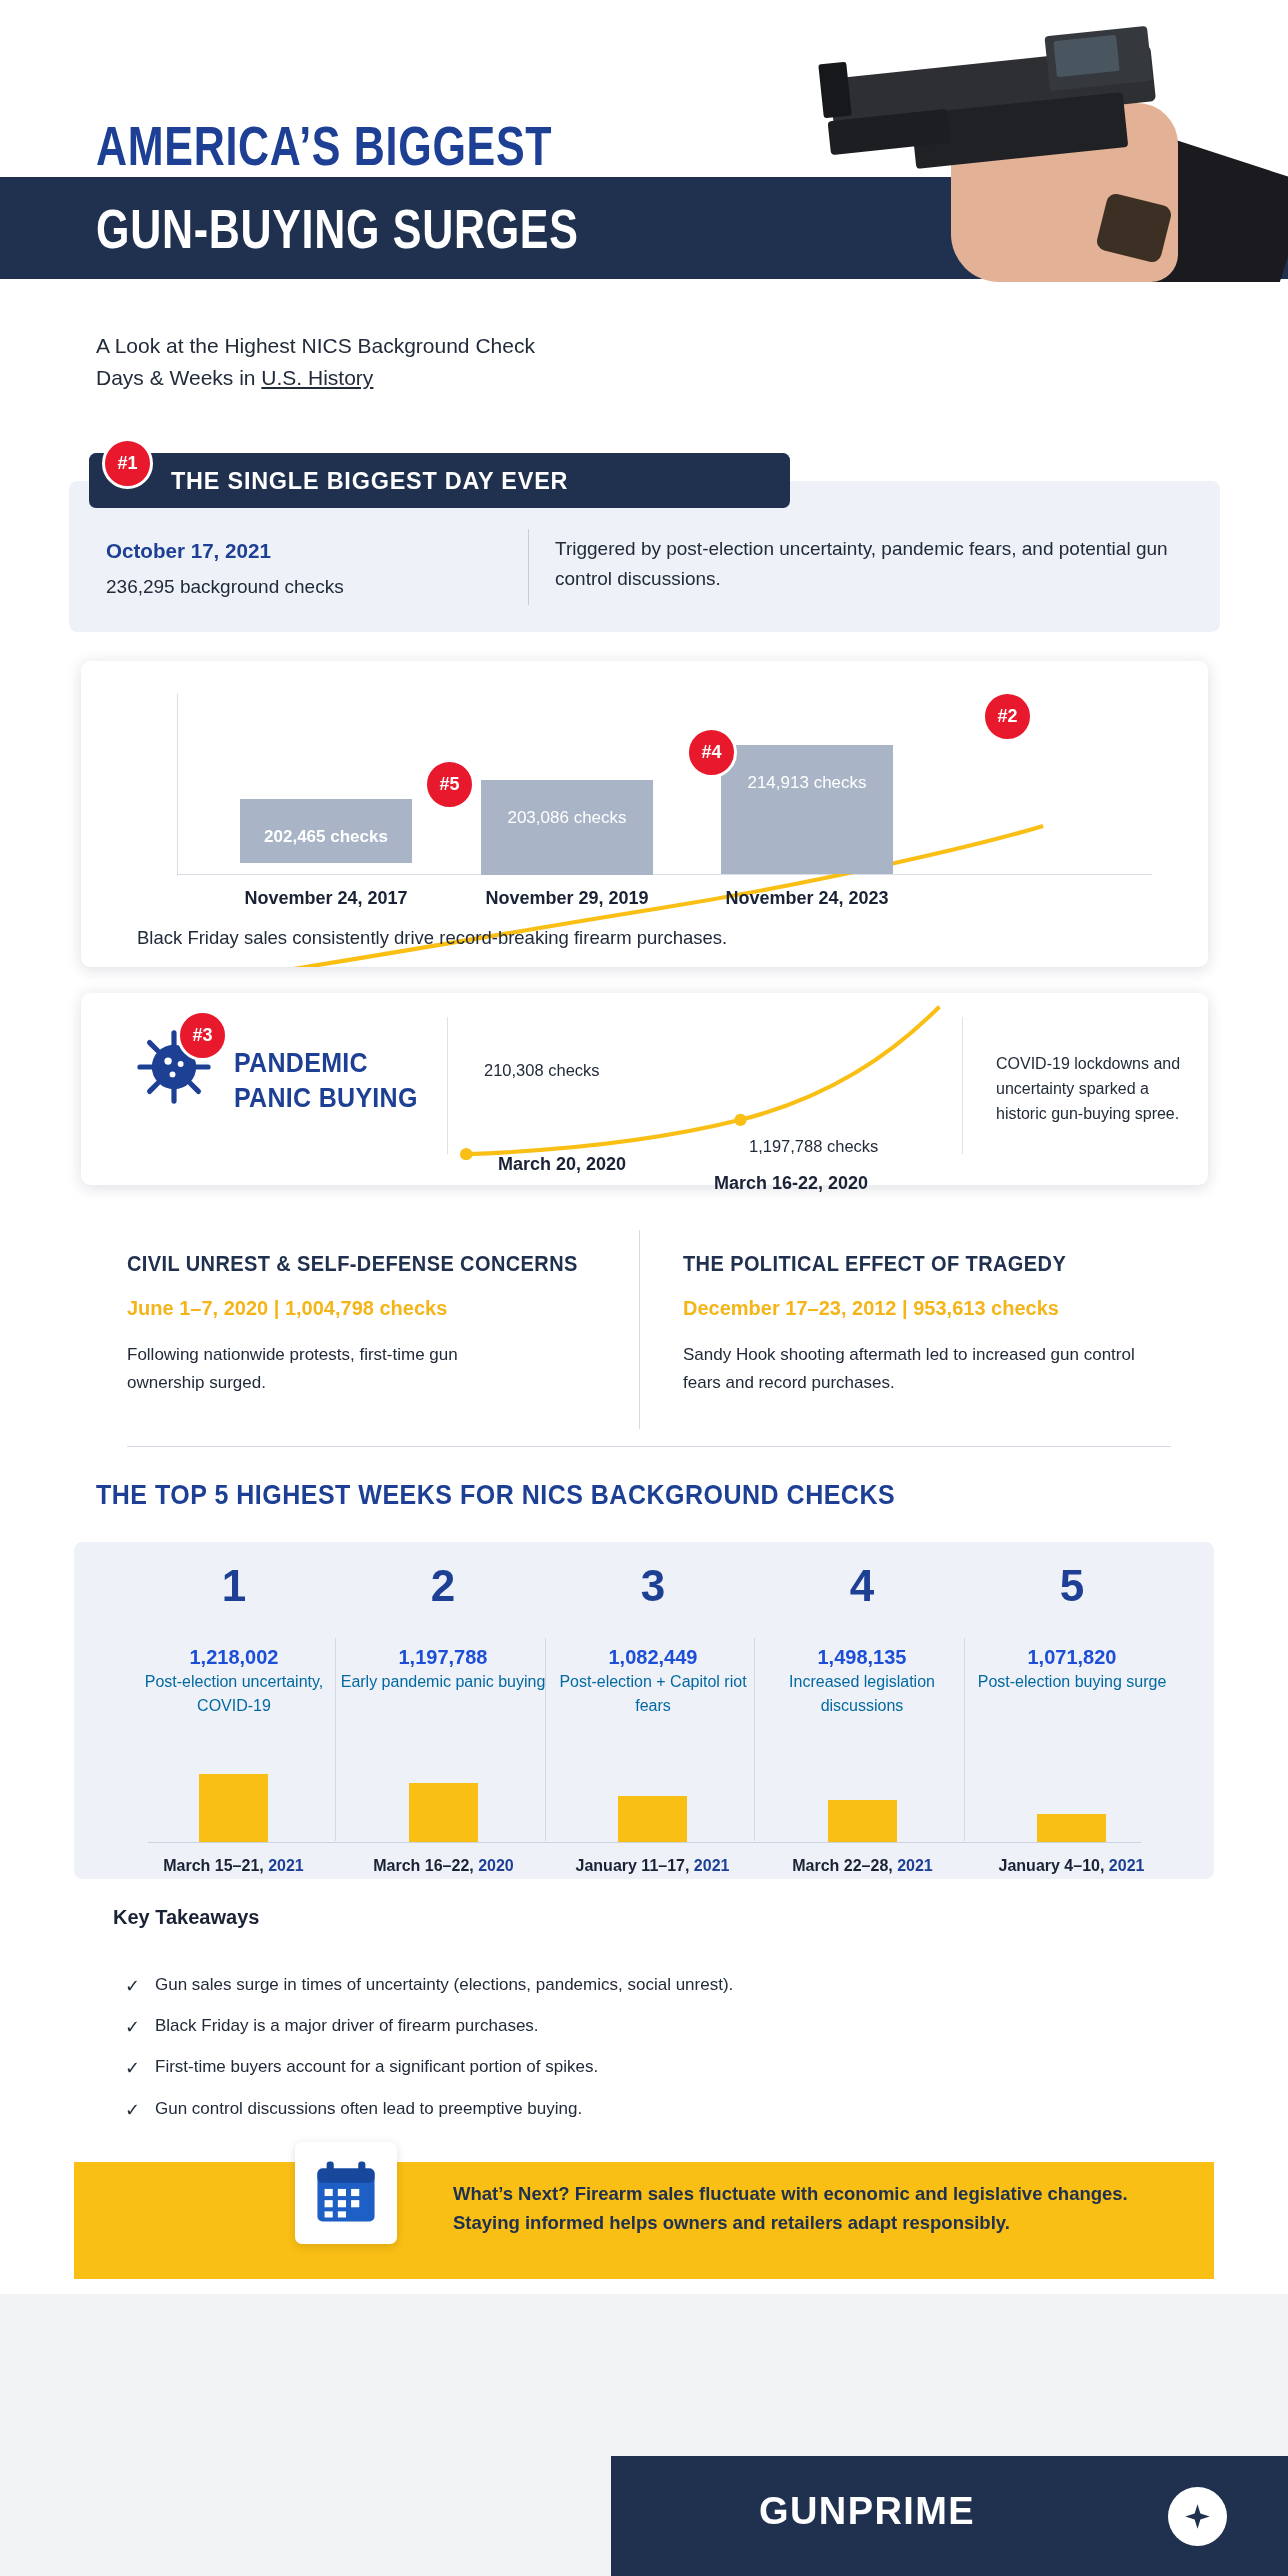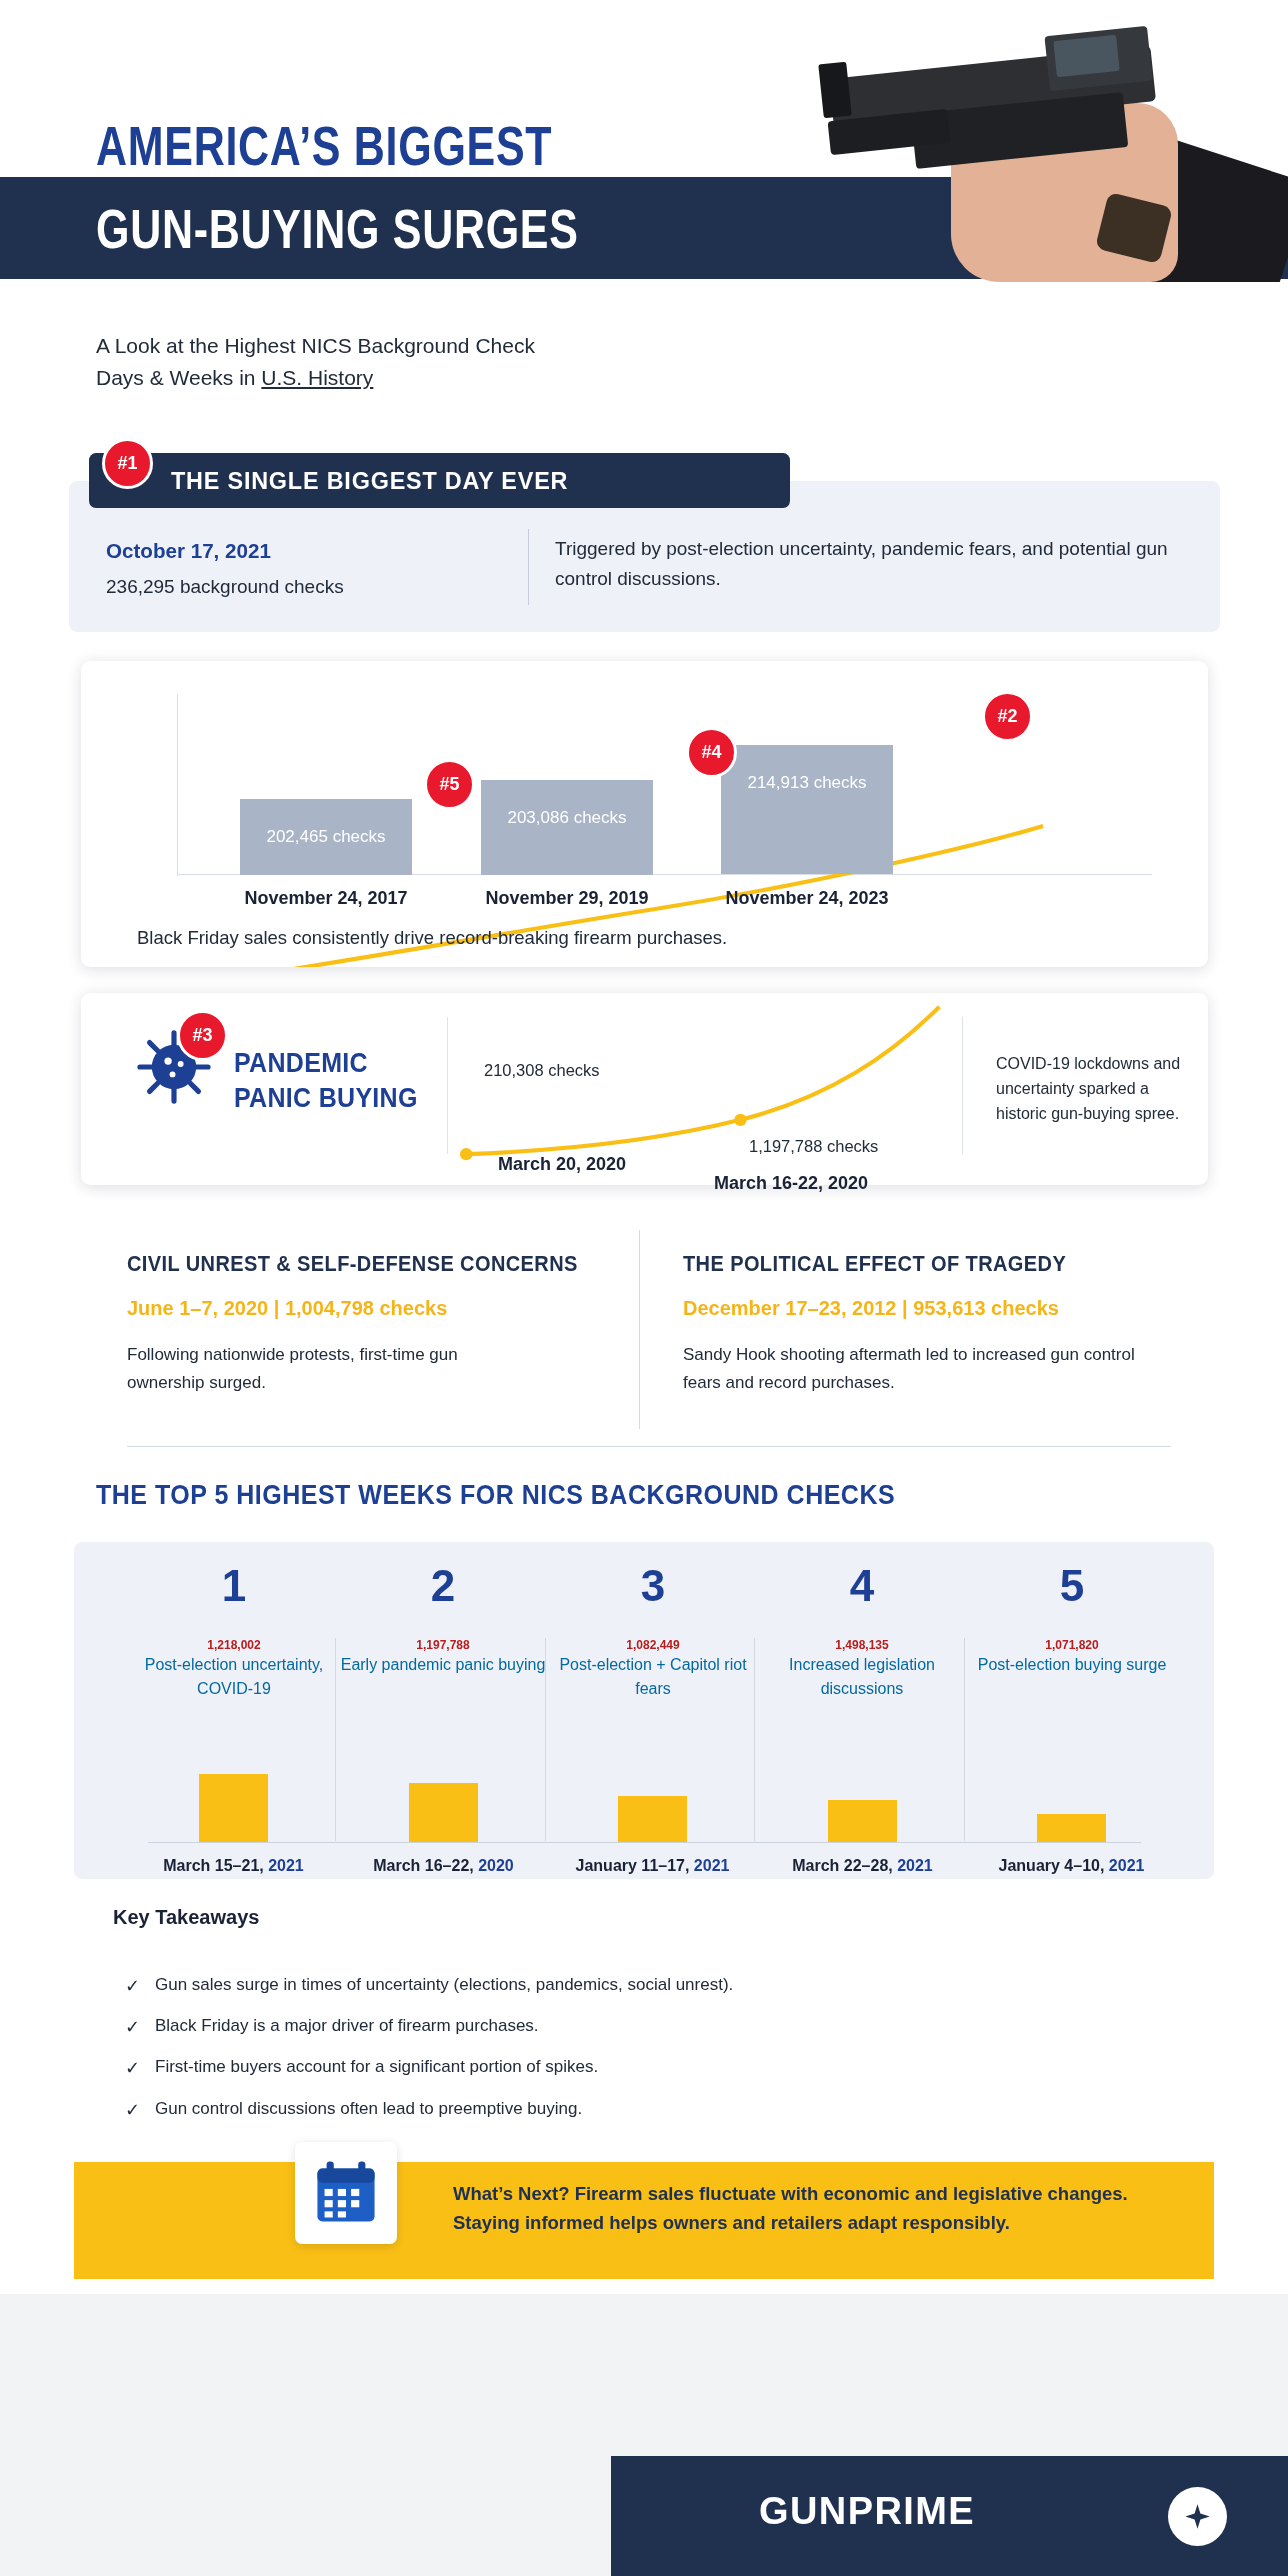--- a/index.html
+++ b/index.html
@@ -219,21 +219,21 @@
     width: 975px; height: 1.4px; background: #d8dde6;
   }
   .bf-bar {
     position: absolute;
     background: #a9b4c6;
     color: #ffffff;
     font-size: 17px;
     text-align: center;
   }
   .bf-bar span { position: absolute; left: 0; right: 0; top: 27.5px; }
-  #bfbar1 { left: 240px; top: 799px; width: 172px; height: 76px; }
+  #bfbar1 { left: 240px; top: 799px; width: 172px; height: 64px; font-weight: bold; }
   #bfbar2 { left: 481px; top: 780px; width: 172px; height: 95px; }
   #bfbar3 { left: 721px; top: 745px; width: 172px; height: 129px; }
   .bf-label {
     position: absolute;
     top: 888px;
     font-size: 18px; font-weight: bold; color: #1a2235;
     text-align: center; width: 254px;
   }
   #bflab1 { left: 199px; }
   #bflab2 { left: 440px; }
@@ -320,21 +320,21 @@
   .top5-panel {
     position: absolute; left: 74px; top: 1542px;
     width: 1140px; height: 337px;
     background: #eef1f7; border-radius: 8.2px;
   }
   .t5-col { position: absolute; top: 1559px; width: 206px; text-align: center; }
   .t5-rank {
     font-size: 44px; font-weight: bold; color: #1d3f94; line-height: 54px;
   }
   .t5-num {
-    font-size: 12px; font-weight: bold; color: #b91c1c; margin-top: 25px;
+    font-size: 20px; font-weight: bold; color: #1d4ed8; margin-top: 33px;
   }
   .t5-desc {
     font-size: 16px; line-height: 23.4px; color: #0369a1; margin-top: 1.4px;
   }
   .t5-vsep { position: absolute; top: 1638px; width: 1.4px; height: 203px; background: #d3d9e4; }
   .t5-bar { position: absolute; background: #f9bf15; }
   .t5-hr { position: absolute; left: 148px; top: 1842px; width: 993px; height: 1.4px; background: #ccd3df; }
   .t5-date {
     position: absolute; top: 1857px; width: 227px; text-align: center;
     font-size: 16px; font-weight: bold; color: #1a2235;

